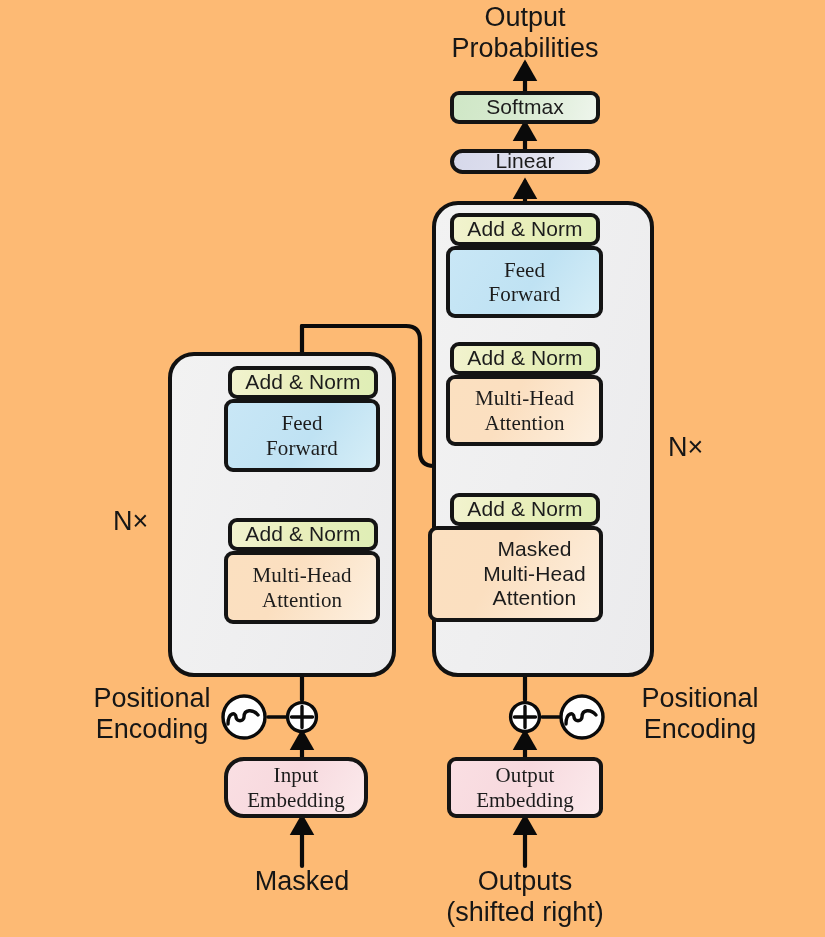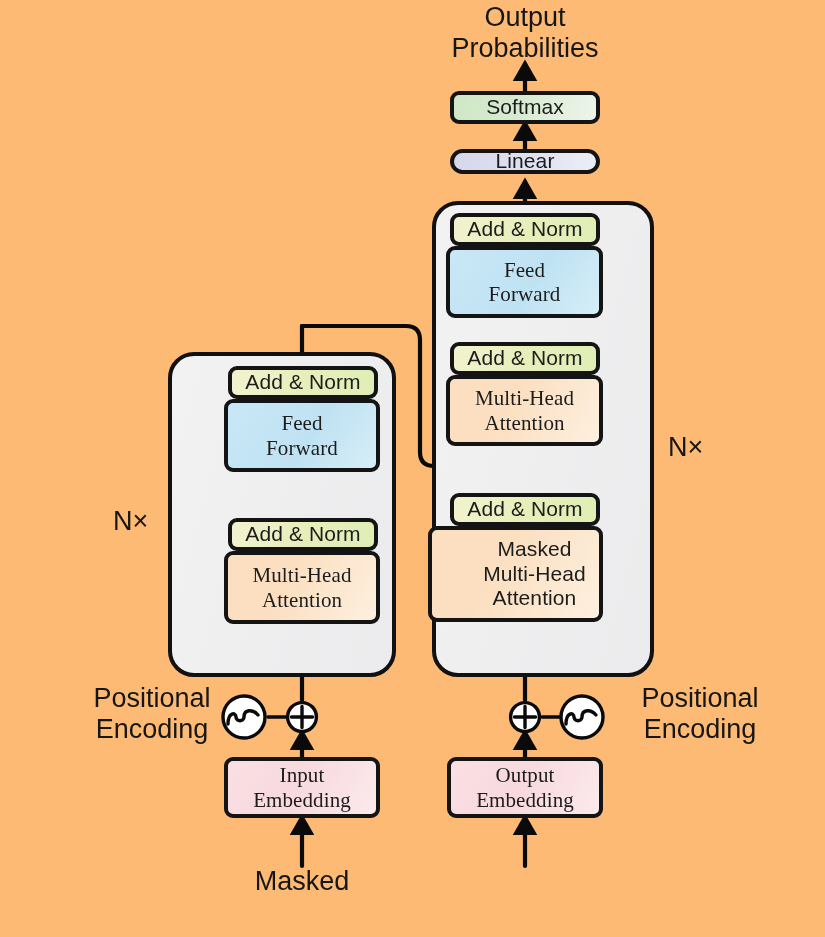--- a/index.html
+++ b/index.html
@@ -223,20 +223,22 @@
     <circle cx="17" cy="17" r="14.4" fill="#ffffff" stroke="#0a0a0a" stroke-width="3.4"></circle>
     <path d="M17,6.5 L17,27.5 M6.5,17 L27.5,17" stroke="#0a0a0a" stroke-width="3.4" stroke-linecap="round"></path>
   </svg>
   <svg class="pe-circle" style="left:558px; top:693px;" viewBox="0 0 48 48">
     <circle cx="24" cy="24" r="21" fill="#ffffff" stroke="#0a0a0a" stroke-width="3.4"></circle>
     <path d="M8,31 C8,19 16,19 16,24 C16,29 24,29 24,24 C24,16 33,16 38,22" fill="none" stroke="#0a0a0a" stroke-width="3.4" stroke-linecap="round"></path>
   </svg>
   <div class="caption" style="left: 600px; top: 683px; width: 200px; white-space: pre-line;">Positional
 Encoding</div>
 
-  <div class="node embedding two-line" style="left: 224px; top: 757px; width: 156px; height: 61px; white-space: pre-line;">Input
+  <div class="node embedding two-line" style="left: 224px; top: 757px; width: 144px; height: 61px; white-space: pre-line; border-radius: 20px;">Input
 Embedding</div>
   <div class="node embedding two-line" style="left: 447px; top: 757px; width: 156px; height: 61px; white-space: pre-line;">Output
 Embedding</div>
 
   <div class="caption" style="left:212px; top:866px; width:180px;">Masked</div>
+  <div class="caption" style="left: 425px; top: 866px; width: 200px; white-space: pre-line;">Outputs
+(shifted right)</div>
 
 </div>
 
 </body></html>

